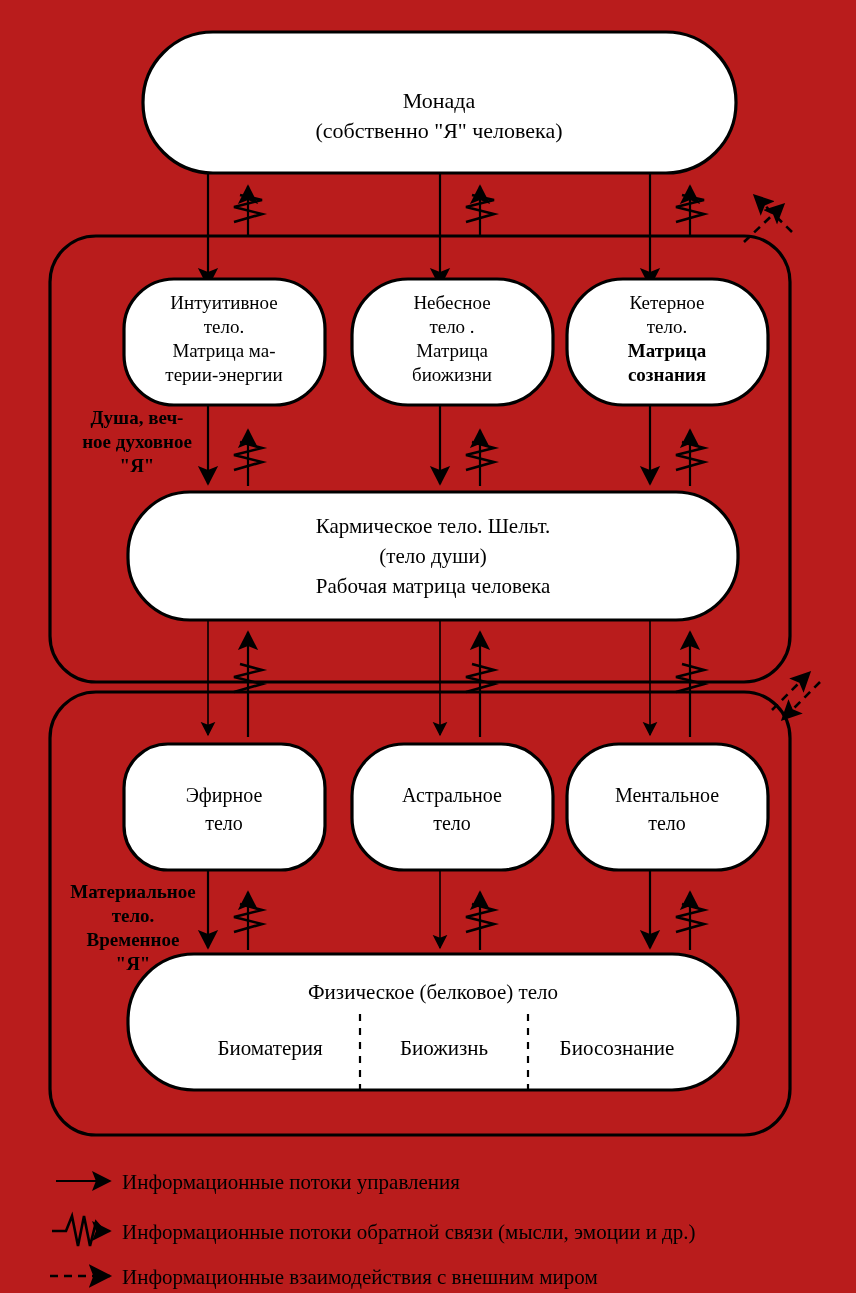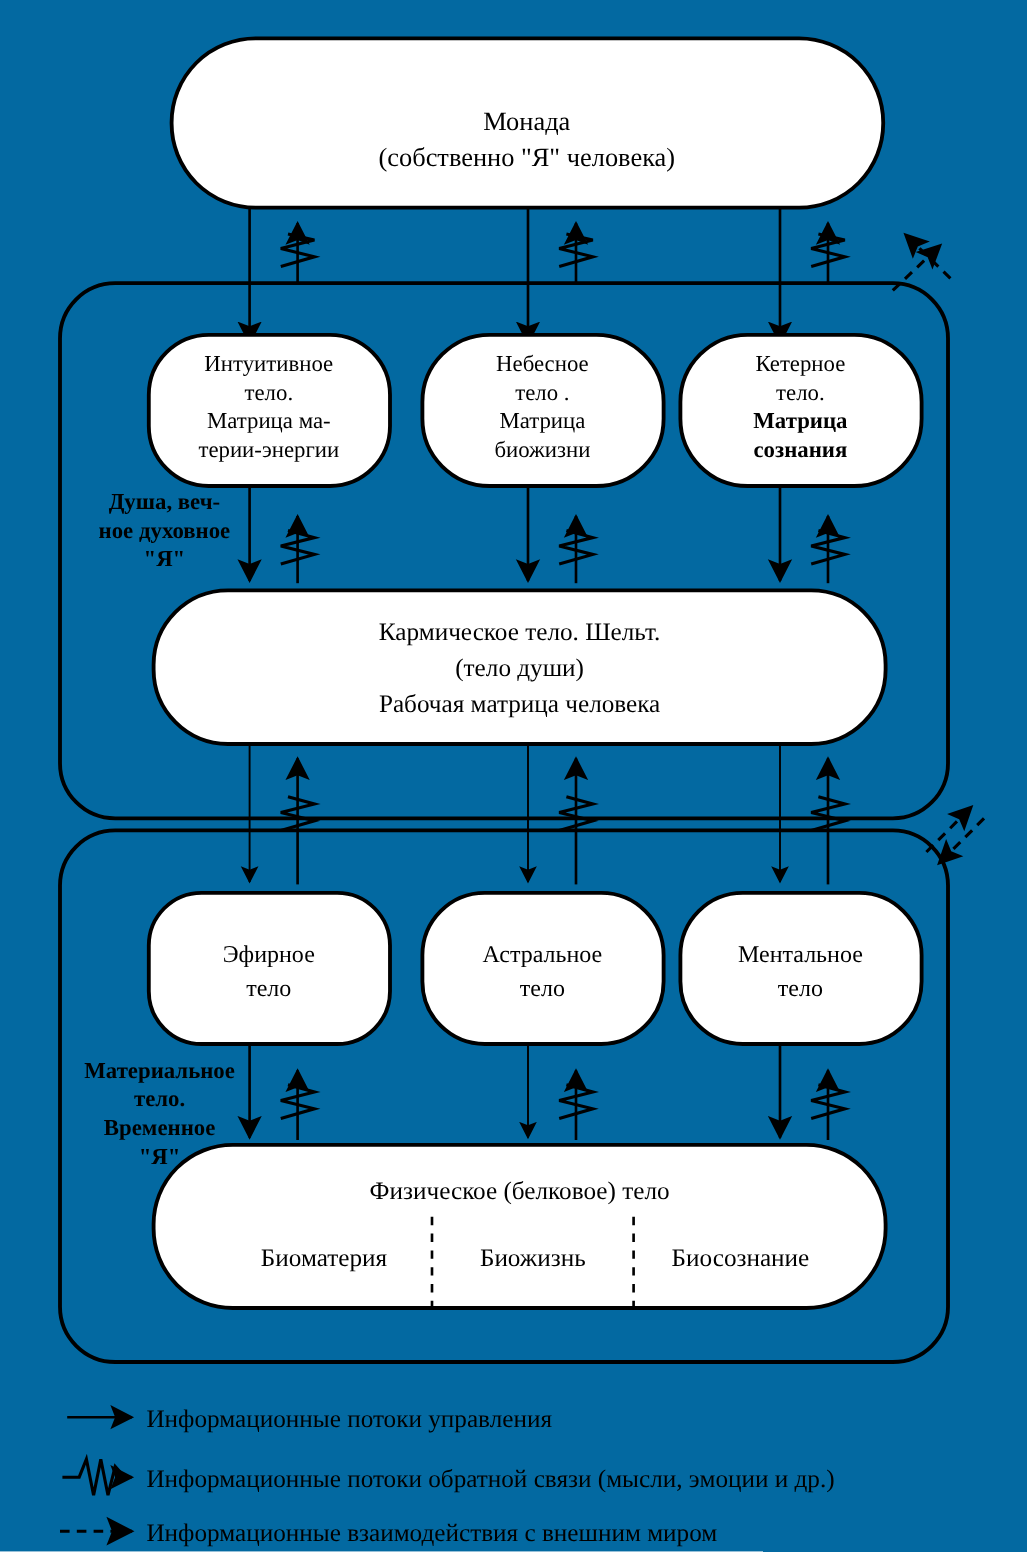--- a/index.html
+++ b/index.html
@@ -1,17 +1,17 @@
 <!DOCTYPE html>
 <html><head>
 <meta charset="utf-8">
 <style>
   html,body{margin:0;padding:0;background:#ffffff;}
   body{width:856px;height:1293px;font-family:"Liberation Serif",serif;}
-  #root{position:relative;width:856px;height:1293px;overflow:hidden;background:#0369a1;}
+  #root{position:relative;width:856px;height:1293px;overflow:hidden;background:#b91c1c;}
   svg.diagram{position:absolute;left:0;top:0;width:856px;height:1293px;}
   .node-label{font-family:"Liberation Serif",serif;fill:#000;text-anchor:middle;}
   .side-label{font-family:"Liberation Serif",serif;fill:#000;text-anchor:middle;font-weight:bold;}
   .legend-label{font-family:"Liberation Serif",serif;fill:#000;text-anchor:start;}
   .container-shape{fill:none;stroke:#000000;stroke-width:3.2;}
   .leaf-shape{fill:#ffffff;stroke:#000000;stroke-width:3.2;}
   .conn{stroke:#000000;stroke-width:2.2;fill:none;}
   .conn-thin{stroke:#000000;stroke-width:1.6;fill:none;}
   .zig{stroke:#000000;stroke-width:2.6;fill:none;stroke-linejoin:miter;stroke-linecap:butt;}
   .dashed{stroke:#000000;stroke-width:2.6;fill:none;stroke-dasharray:8 6;}

